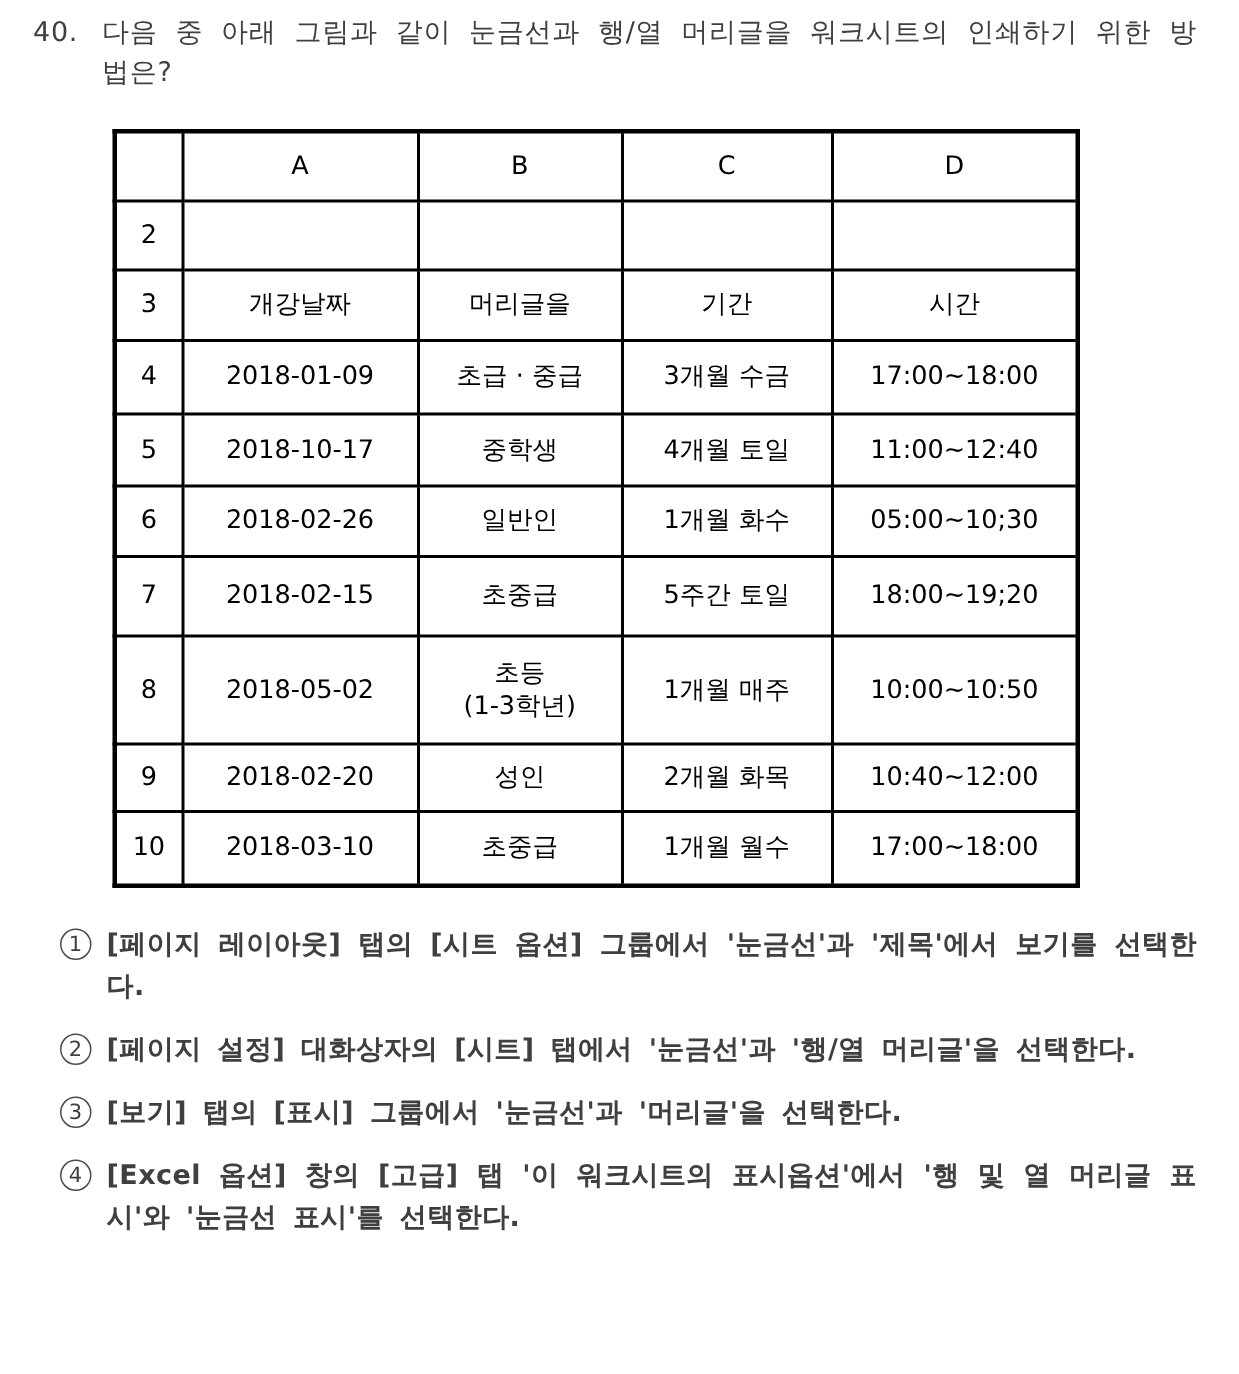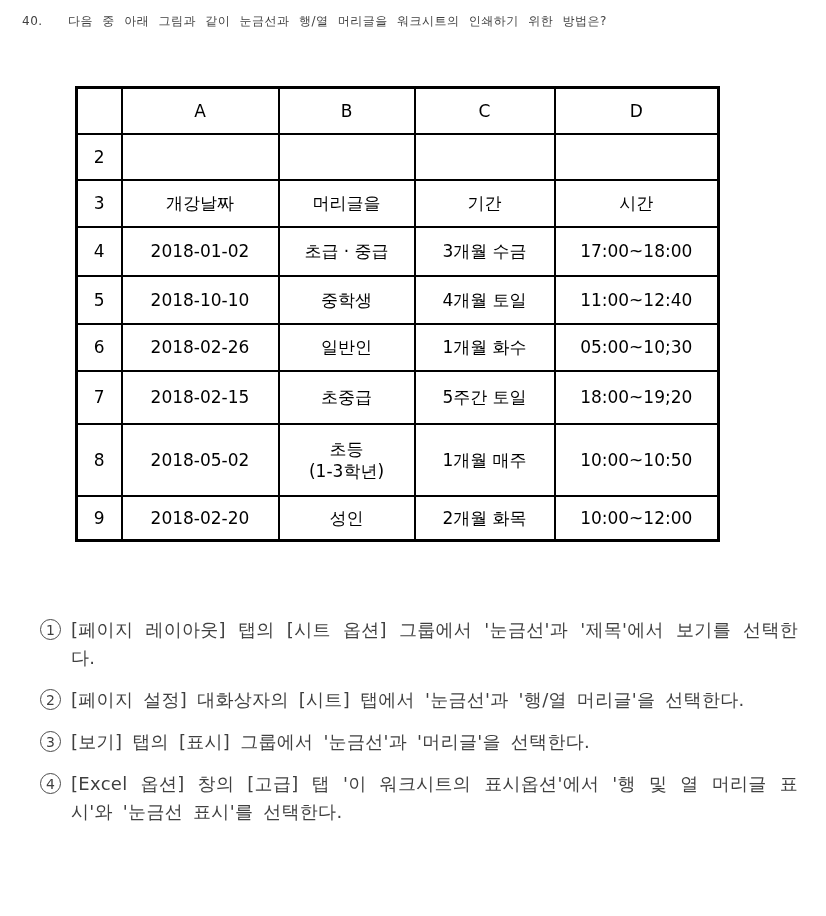--- a/index.html
+++ b/index.html
@@ -8,21 +8,21 @@
     font-family:"DejaVu Sans","Liberation Sans",sans-serif;
     color:#3f3f3f;
     -webkit-font-smoothing:antialiased;
   }
   .page{position:relative;width:826px;height:916px;background:#ffffff;overflow:hidden;}
 
   
   .question{
     position:absolute;top:8px;left:22px;width:776px;
     display:flex;align-items:flex-start;
-    font-size:12px;line-height:27px;letter-spacing:0.5px;
+    font-size:18px;line-height:27px;letter-spacing:0.5px;
   }
   .qnum{flex:none;width:46px;}
   .qtext{flex:1;text-align:justify;word-spacing:5px;}
 
   
   table.sheet{
     position:absolute;left:75px;top:86px;
     border-collapse:collapse;table-layout:fixed;
     border:3px solid #000;
     font-size:17px;color:#000;
@@ -53,21 +53,21 @@
     font-size:18px;line-height:28px;letter-spacing:0.3px;
   }
   .option{display:flex;margin-bottom:14px;}
   .marker{
     flex:none;width:21px;height:21px;margin-top:3px;margin-right:10px;
     border:1.5px solid #4a4a4a;border-radius:50%;
     display:flex;align-items:center;justify-content:center;
     font-size:14px;line-height:1;color:#3f3f3f;
     box-sizing:border-box;
   }
-  .otext{flex:1;text-align:justify;word-spacing:4px;}
+  .otext{flex:1;text-align:justify;word-spacing:4px;font-weight:bold;}
 </style>
 </head>
 <body>
 
 <div class="page">
 
   <div class="question">
     <span class="qnum">40.</span>
     <span class="qtext">다음 중 아래 그림과 같이 눈금선과 행/열 머리글을 워크시트의 인쇄하기 위한 방법은?</span>
   </div>
@@ -101,28 +101,28 @@
         </tr>
         <tr>
           <th>3</th>
           <td>개강날짜</td>
           <td>머리글을</td>
           <td>기간</td>
           <td>시간</td>
         </tr>
         <tr>
           <th>4</th>
-          <td>2018-01-02</td>
+          <td>2018-01-09</td>
           <td>초급 · 중급</td>
           <td>3개월 수금</td>
           <td>17:00~18:00</td>
         </tr>
         <tr>
           <th>5</th>
-          <td>2018-10-10</td>
+          <td>2018-10-17</td>
           <td>중학생</td>
           <td>4개월 토일</td>
           <td>11:00~12:40</td>
         </tr>
         <tr>
           <th>6</th>
           <td>2018-02-26</td>
           <td>일반인</td>
           <td>1개월 화수</td>
           <td>05:00~10;30</td>
@@ -140,21 +140,28 @@
           <td>초등
 (1-3학년)</td>
           <td>1개월 매주</td>
           <td>10:00~10:50</td>
         </tr>
         <tr>
           <th>9</th>
           <td>2018-02-20</td>
           <td>성인</td>
           <td>2개월 화목</td>
-          <td>10:00~12:00</td>
+          <td>10:40~12:00</td>
+        </tr>
+        <tr>
+          <th>10</th>
+          <td>2018-03-10</td>
+          <td>초중급</td>
+          <td>1개월 월수</td>
+          <td>17:00~18:00</td>
         </tr>
       </tbody>
   </table>
 
   <div class="options">
     <div class="option">
       <span class="marker">1</span>
       <span class="otext">[페이지 레이아웃] 탭의 [시트 옵션] 그룹에서 '눈금선'과 '제목'에서 보기를 선택한다.</span>
     </div>
     <div class="option">

